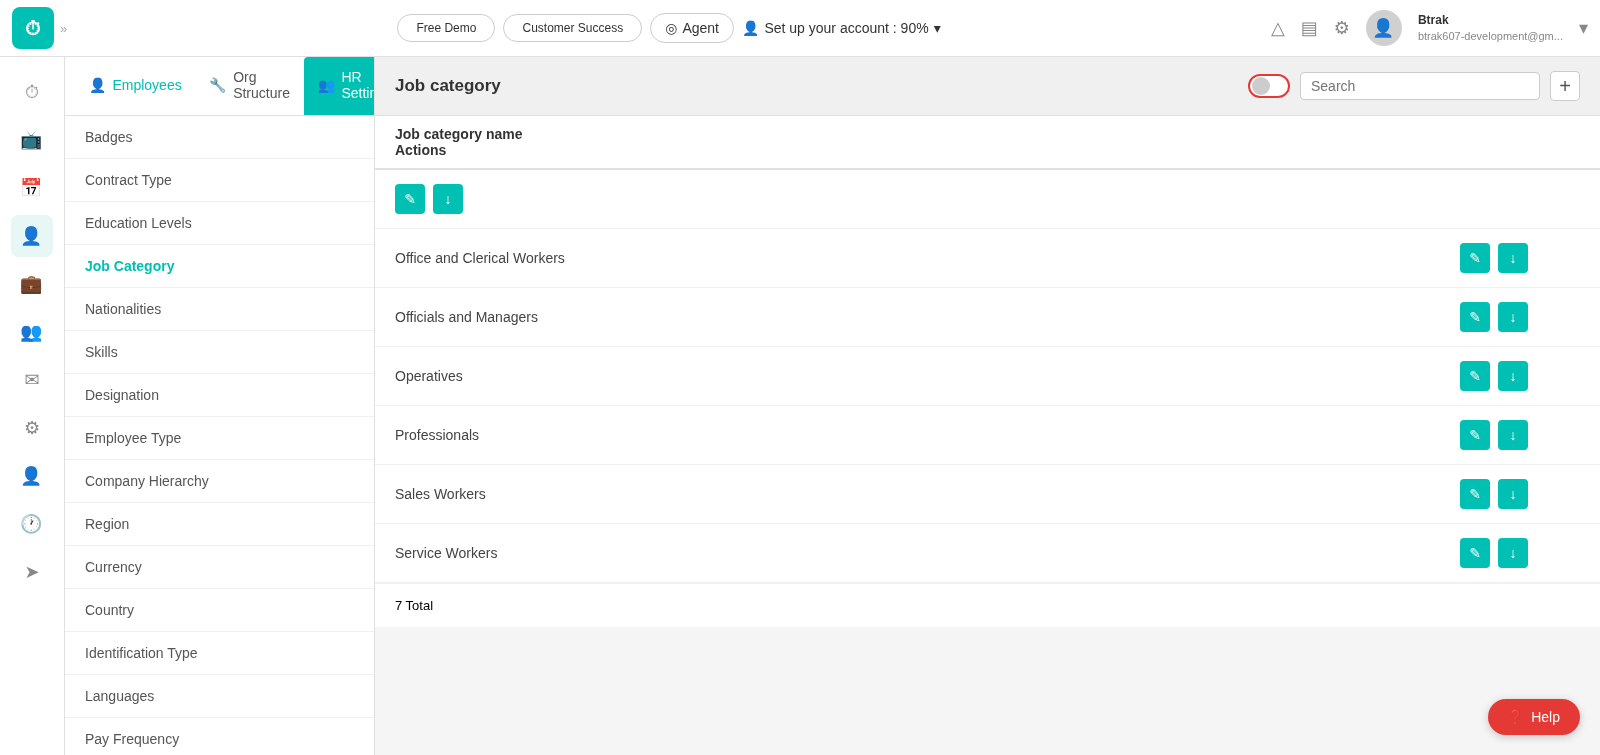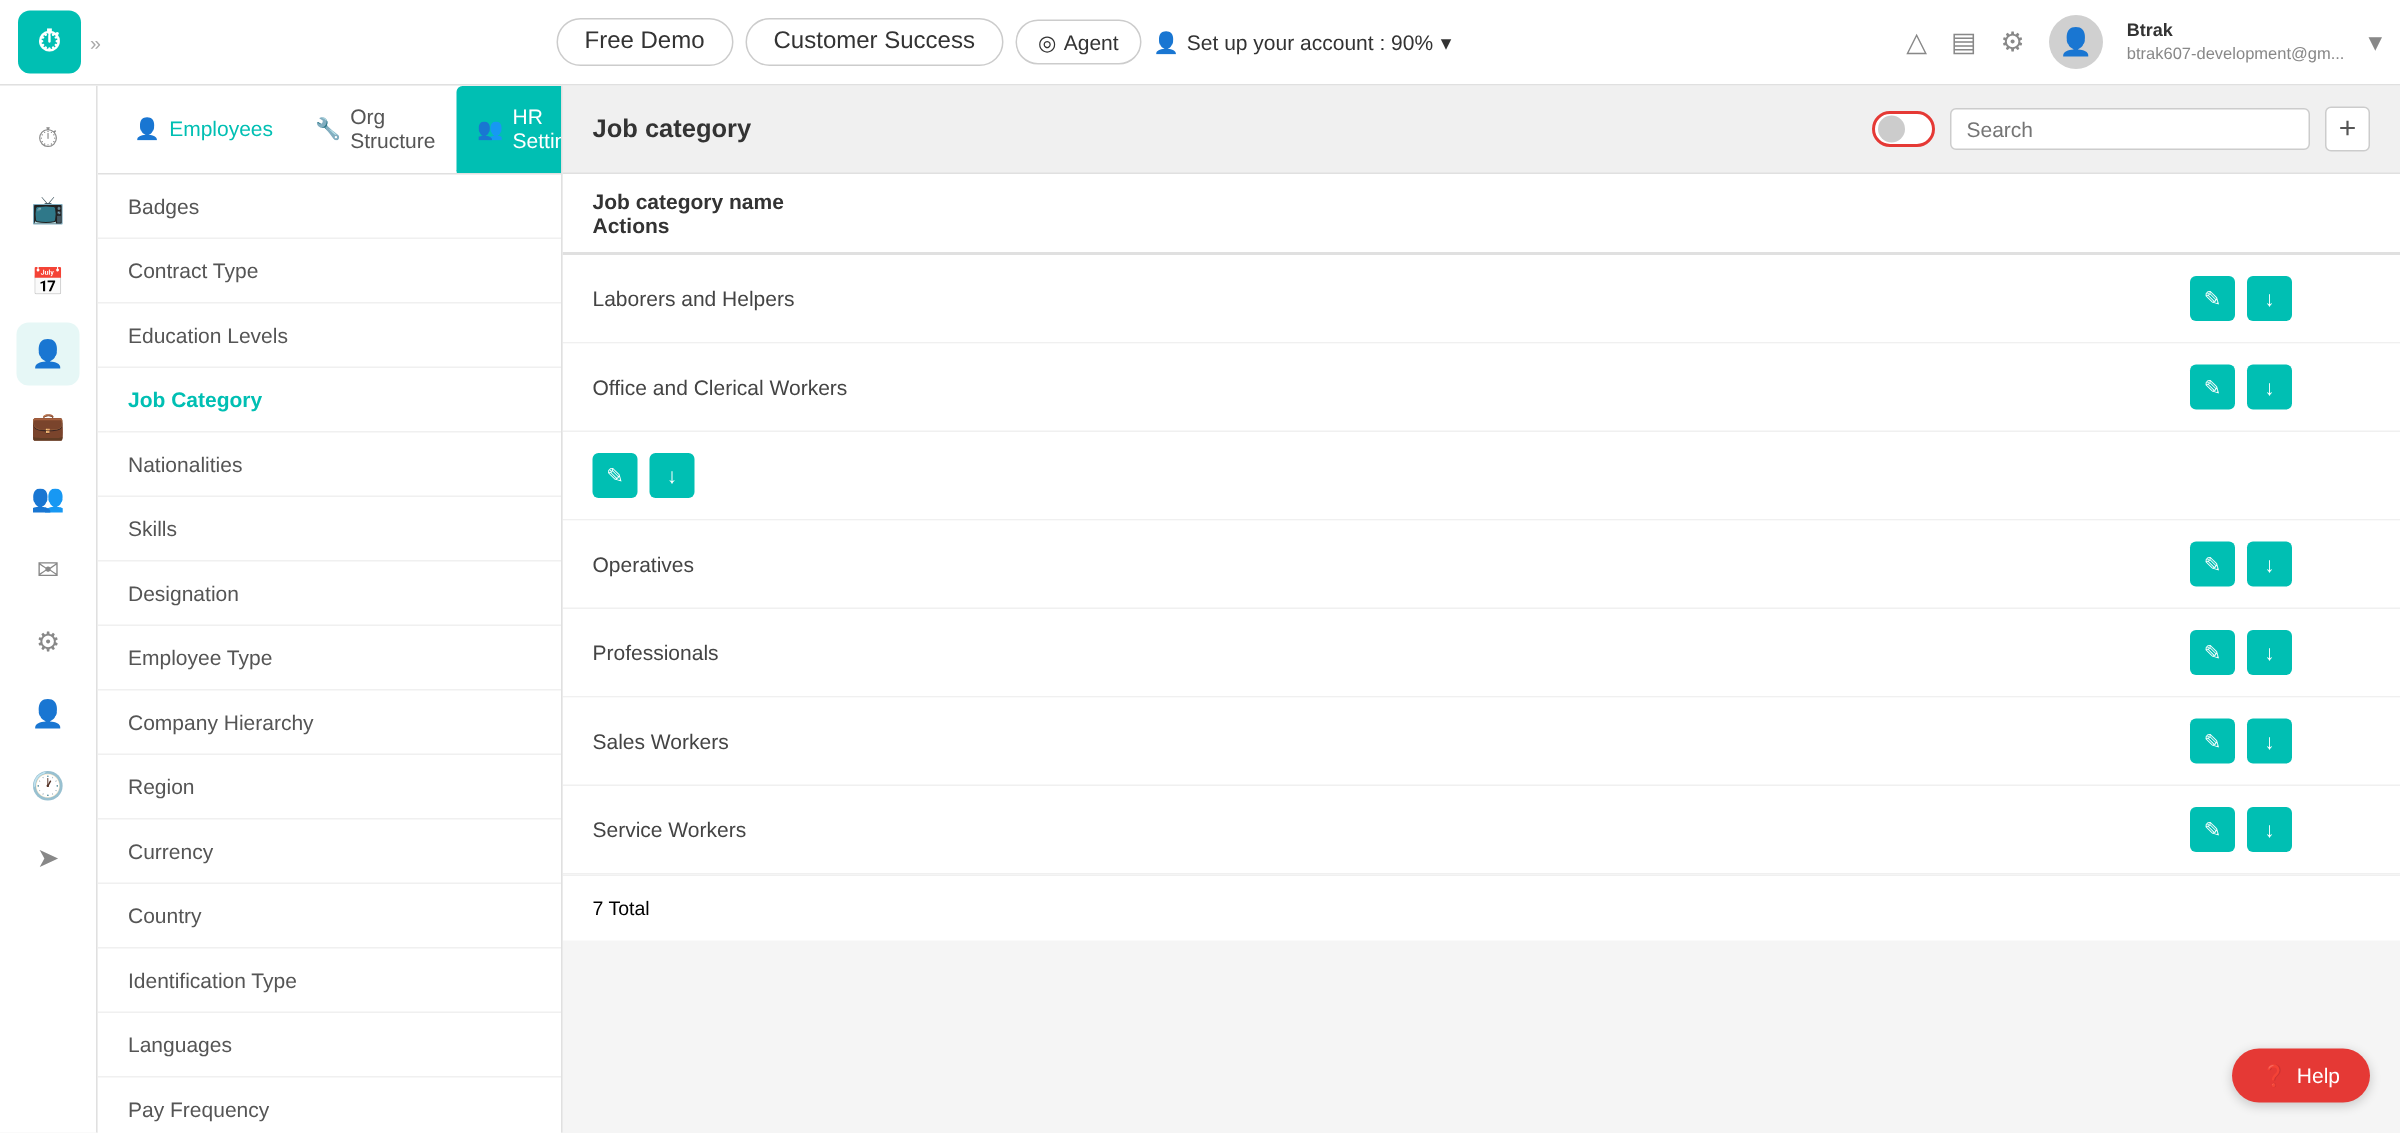--- a/index.html
+++ b/index.html
@@ -30,21 +30,21 @@
       color: #aaa; font-size: 13px; margin-right: 20px; cursor: pointer;
     }
     .navbar-center {
       display: flex; align-items: center; gap: 8px; flex: 1; justify-content: center;
     }
     .nav-btn {
       padding: 6px 18px;
       border: 1px solid #ccc;
       border-radius: 20px;
       background: #fff;
-      font-size: 16px;
+      font-size: 12px;
       color: #333;
       cursor: pointer;
     }
     .nav-agent {
       display: flex; align-items: center; gap: 5px;
       padding: 6px 14px;
       border: 1px solid #ccc;
       border-radius: 20px;
       background: #fff;
       font-size: 14px;
@@ -370,34 +370,34 @@
       <div class="add-btn">+</div>
     </div>
   </div>
 
   <div class="table-header-row">
     <span class="col-name">Job category name</span>
     <span class="col-actions">Actions</span>
   </div>
 
   <div class="table-row">
-    <span class="col-name">Laborers and Helpers</span>
     <div class="action-icons col-actions">
       <div class="action-icon-btn">✎</div>
       <div class="action-icon-btn">↓</div>
     </div>
   </div>
   <div class="table-row">
     <span class="col-name">Office and Clerical Workers</span>
     <div class="action-icons col-actions">
       <div class="action-icon-btn">✎</div>
       <div class="action-icon-btn">↓</div>
     </div>
   </div>
   <div class="table-row">
+    <span class="col-name">Officials and Managers</span>
     <div class="action-icons col-actions">
       <div class="action-icon-btn">✎</div>
       <div class="action-icon-btn">↓</div>
     </div>
   </div>
   <div class="table-row">
     <span class="col-name">Operatives</span>
     <div class="action-icons col-actions">
       <div class="action-icon-btn">✎</div>
       <div class="action-icon-btn">↓</div>

